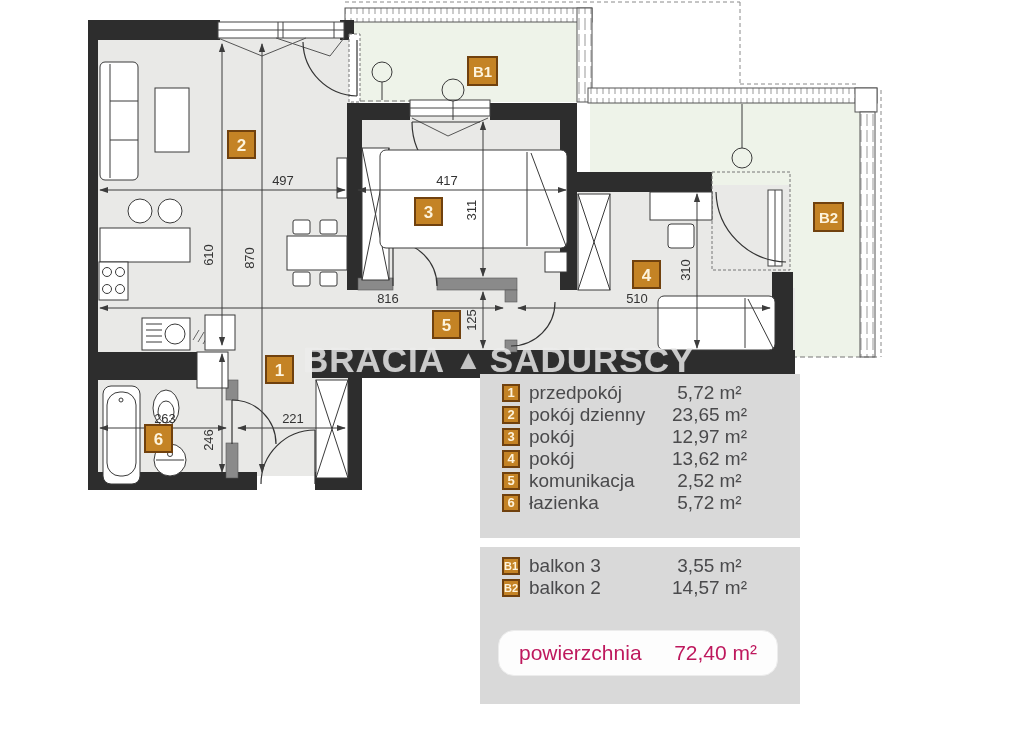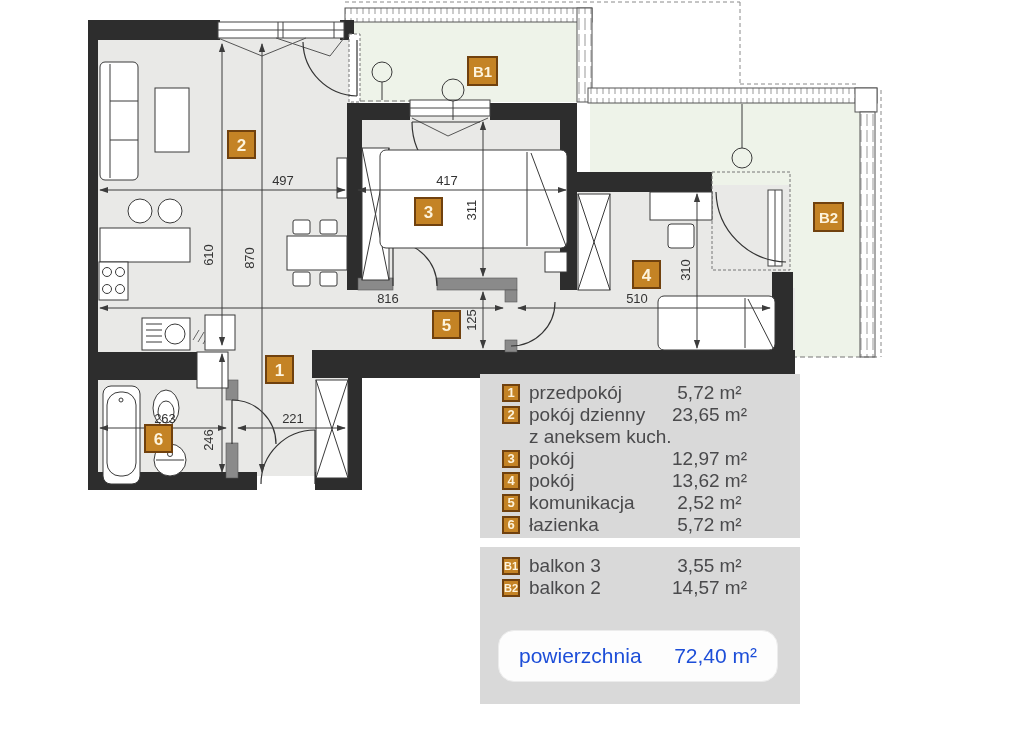--- a/index.html
+++ b/index.html
@@ -16,24 +16,24 @@
   #panel-rooms{left:480px;top:374px;width:320px;height:164px;padding:8px 43px 0 22px;box-sizing:border-box;}
   #panel-balconies{left:480px;top:547px;width:320px;height:157px;padding:8px 43px 0 22px;box-sizing:border-box;}
   .lrow{display:flex;align-items:center;height:22px;font-size:19px;color:#4a4a4c;}
   .lbadge{width:18px;height:18px;flex:0 0 18px;background:#c48325;border:2px solid #70410e;
           box-sizing:border-box;color:#fdf3dc;font-weight:bold;font-size:13px;line-height:14px;
           text-align:center;margin-right:9px;}
   .lbadge.bsmall{font-size:11px;line-height:14px;}
   .lbadge.hidden{visibility:hidden;}
   .llabel{flex:1;white-space:nowrap;}
   .lvalue{min-width:95px;text-align:center;white-space:nowrap;}
-  .total-box{position:absolute;left:18px;top:83px;width:280px;height:52px;background:#fdfdfd;
+  .total-box{position:absolute;left:18px;top:83px;width:280px;height:46px;background:#fdfdfd;
              border:1px solid #ececec;border-radius:16px;display:flex;align-items:center;
              justify-content:space-between;padding:16px 20px;box-sizing:border-box;
-             font-size:21px;color:#1d4ed8;}
+             font-size:21px;color:#be185d;}
 </style>
 </head>
 <body>
 
 <div id="stage">
 
 <svg id="plan-svg" width="1028" height="737" viewBox="0 0 1028 737">
   <defs>
     <marker id="arr" viewBox="0 0 10 10" refX="9" refY="5" markerWidth="9" markerHeight="9" orient="auto-start-reverse">
       <path d="M0,1.5 L10,5 L0,8.5 z" fill="#3c3c3c"></path>
@@ -283,38 +283,38 @@
           <rect x="468" y="57" width="29" height="28" fill="#c48325" stroke="#70410e" stroke-width="2"></rect>
       <text x="482.5" y="77" font-size="15" font-weight="bold" fill="#fdf3dc" text-anchor="middle">B1</text>
         </g>
     <g>
           <rect x="814" y="203" width="29" height="28" fill="#c48325" stroke="#70410e" stroke-width="2"></rect>
       <text x="828.5" y="223" font-size="15" font-weight="bold" fill="#fdf3dc" text-anchor="middle">B2</text>
         </g>
   </g>
 </svg>
 
+<div class="watermark">
+  <span>BRACIA</span>
+  <span class="tri">▲</span>
+  <span>SADURSCY</span>
+</div>
 
 <div id="panel-rooms" class="panel">
   <div class="lrow">
     <span class="lbadge">1</span>
     <span class="llabel">przedpokój</span>
     <span class="lvalue">5,72 m²</span>
   </div>
   <div class="lrow">
     <span class="lbadge">2</span>
     <span class="llabel">pokój dzienny</span>
     <span class="lvalue">23,65 m²</span>
   </div>
   <div class="lrow">
-    <span class="lbadge hidden"></span>
-    <span class="llabel">z aneksem kuch.</span>
-    <span class="lvalue"></span>
-  </div>
-  <div class="lrow">
     <span class="lbadge">3</span>
     <span class="llabel">pokój</span>
     <span class="lvalue">12,97 m²</span>
   </div>
   <div class="lrow">
     <span class="lbadge">4</span>
     <span class="llabel">pokój</span>
     <span class="lvalue">13,62 m²</span>
   </div>
   <div class="lrow">

